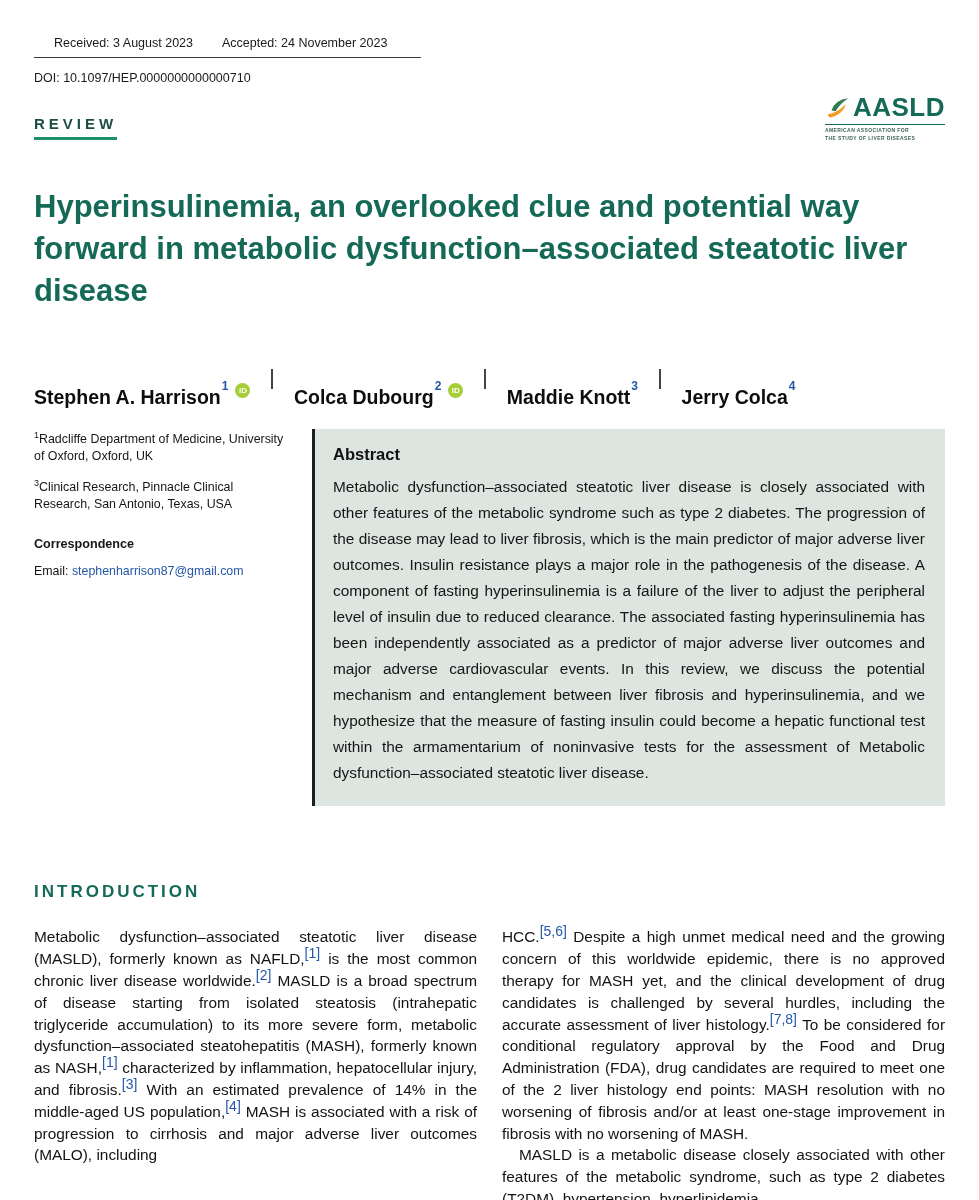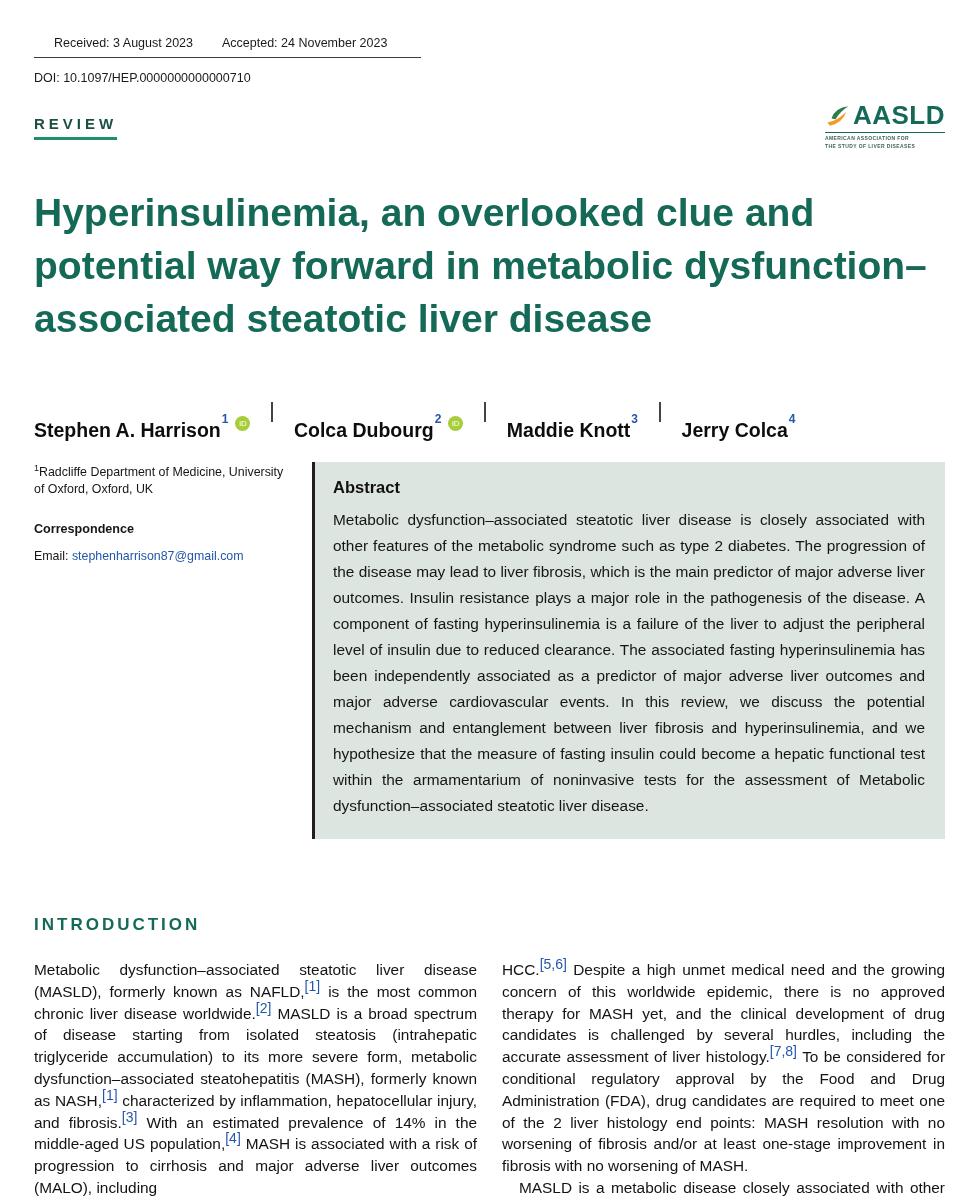--- a/index.html
+++ b/index.html
@@ -30,34 +30,34 @@
   .doi{margin-top:13px;font-size:12.5px;color:#1a1a1a;}
 
   
   .article-type{
     margin-top:30px;display:inline-block;font-size:15px;font-weight:bold;
     letter-spacing:4px;color:#1c4f44;padding-bottom:5px;
     border-bottom:3px solid var(--underline-green);
   }
 
   
-  .logo{position:absolute;top:100px;right:34px;width:120px;}
+  .logo{position:absolute;top:92px;right:34px;width:120px;}
   .logo-row{display:flex;align-items:center;gap:2px;}
   .logo-text{font-size:26px;font-weight:bold;color:var(--accent-green);letter-spacing:0.5px;}
   .logo-rule{border-top:1.5px solid var(--accent-green);margin-top:1px;}
   .logo-tagline{font-size:5px;color:#3f6257;letter-spacing:0.4px;margin-top:2px;line-height:1.5;font-weight:bold;}
 
   
-  .title{margin:46px 0 0;font-size:39px;line-height:1.36;font-weight:bold;color:var(--accent-green);max-width:925px;}
+  .title{margin:46px 0 0;font-size:31px;line-height:1.36;font-weight:bold;color:var(--accent-green);max-width:925px;}
   .authors{margin-top:36px;display:flex;align-items:center;font-size:19.5px;font-weight:bold;color:#0d0d0d;}
   .author{display:inline-flex;align-items:flex-start;margin-top:38px;}
   .asup{font-size:12px;color:var(--citation-blue);position:relative;top:-7px;margin-left:1px;font-weight:bold;}
   .orcid{
     width:15px;height:15px;border-radius:50%;background:var(--orcid-green);
-    color:#fff;font-size:8px;font-weight:normal;display:inline-flex;align-items:center;justify-content:center;
+    color:#fff;font-size:8px;font-weight:bold;display:inline-flex;align-items:center;justify-content:center;
     margin-left:7px;position:relative;top:-3px;
   }
   .sep{width:1.5px;height:20px;background:#444;margin:0 21px;}
 
   
   .info-abstract{display:flex;margin-top:20px;gap:24px;}
   .left-col{flex:0 0 254px;width:254px;font-size:12.4px;line-height:1.34;color:#161616;}
   .affil{margin-bottom:12px;}
   .affil sup{font-size:9px;}
   .corr-heading{font-weight:bold;margin-top:24px;margin-bottom:10px;font-size:12.6px;}
@@ -140,20 +140,21 @@
     <span class="author">
       <span>Jerry Colca</span>
         <sup class="asup">4</sup>
     </span>
   </div>
 
   
   <div class="info-abstract">
     <aside class="left-col">
       <div class="affil"><sup>1</sup><span>Radcliffe Department of Medicine, University of Oxford, Oxford, UK</span></div>
+      <div class="affil"><sup>3</sup><span>Clinical Research, Pinnacle Clinical Research, San Antonio, Texas, USA</span></div>
 
       <div class="corr-heading">Correspondence</div>
       <p class="corr-text">
         <span>Email: </span><a class="email">stephenharrison87@gmail.com</a>
       </p>
     </aside>
 
     <section class="abstract">
       <h2>Abstract</h2>
       <p>Metabolic dysfunction–associated steatotic liver disease is closely associated with other features of the metabolic syndrome such as type 2 diabetes. The progression of the disease may lead to liver fibrosis, which is the main predictor of major adverse liver outcomes. Insulin resistance plays a major role in the pathogenesis of the disease. A component of fasting hyperinsulinemia is a failure of the liver to adjust the peripheral level of insulin due to reduced clearance. The associated fasting hyperinsulinemia has been independently associated as a predictor of major adverse liver outcomes and major adverse cardiovascular events. In this review, we discuss the potential mechanism and entanglement between liver fibrosis and hyperinsulinemia, and we hypothesize that the measure of fasting insulin could become a hepatic functional test within the armamentarium of noninvasive tests for the assessment of Metabolic dysfunction–associated steatotic liver disease.</p>

